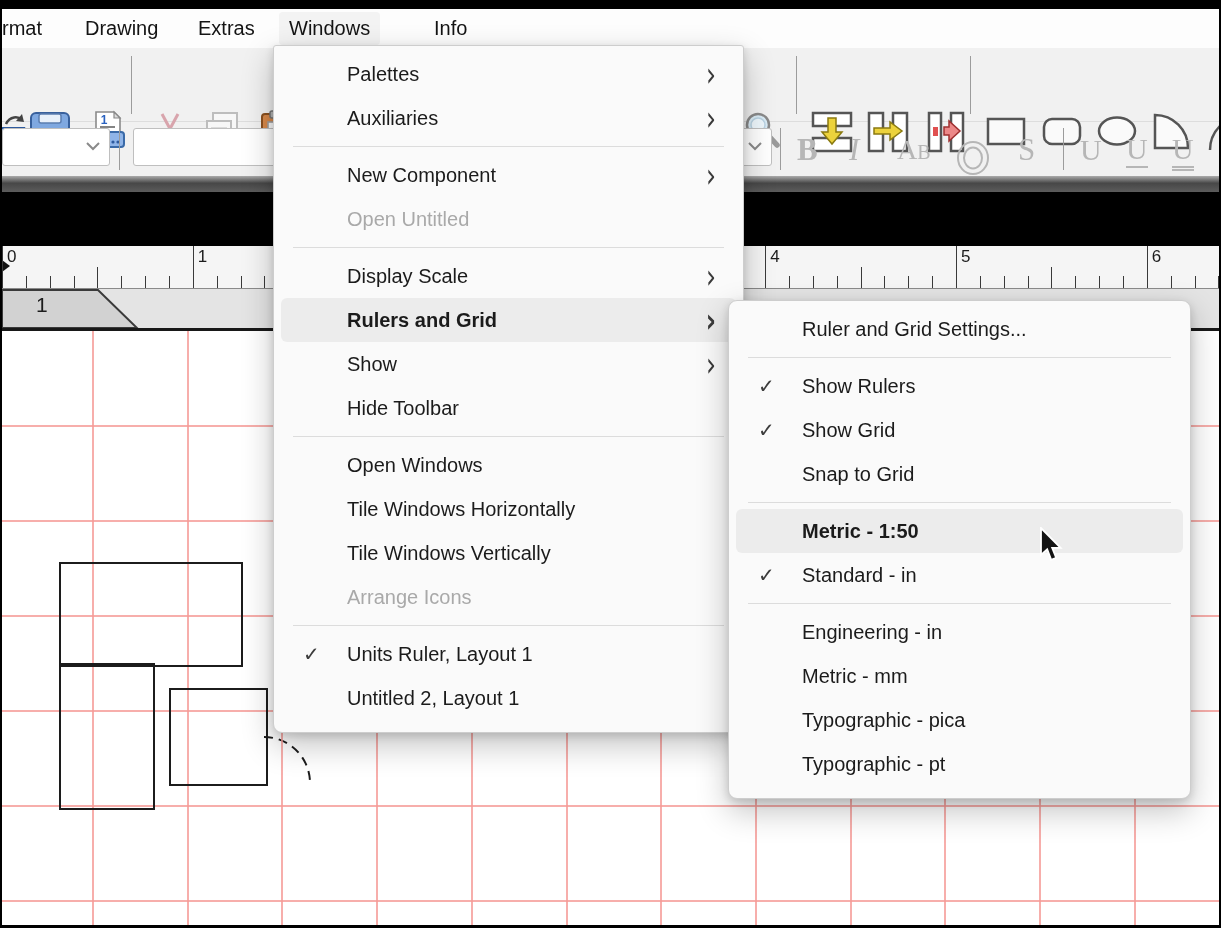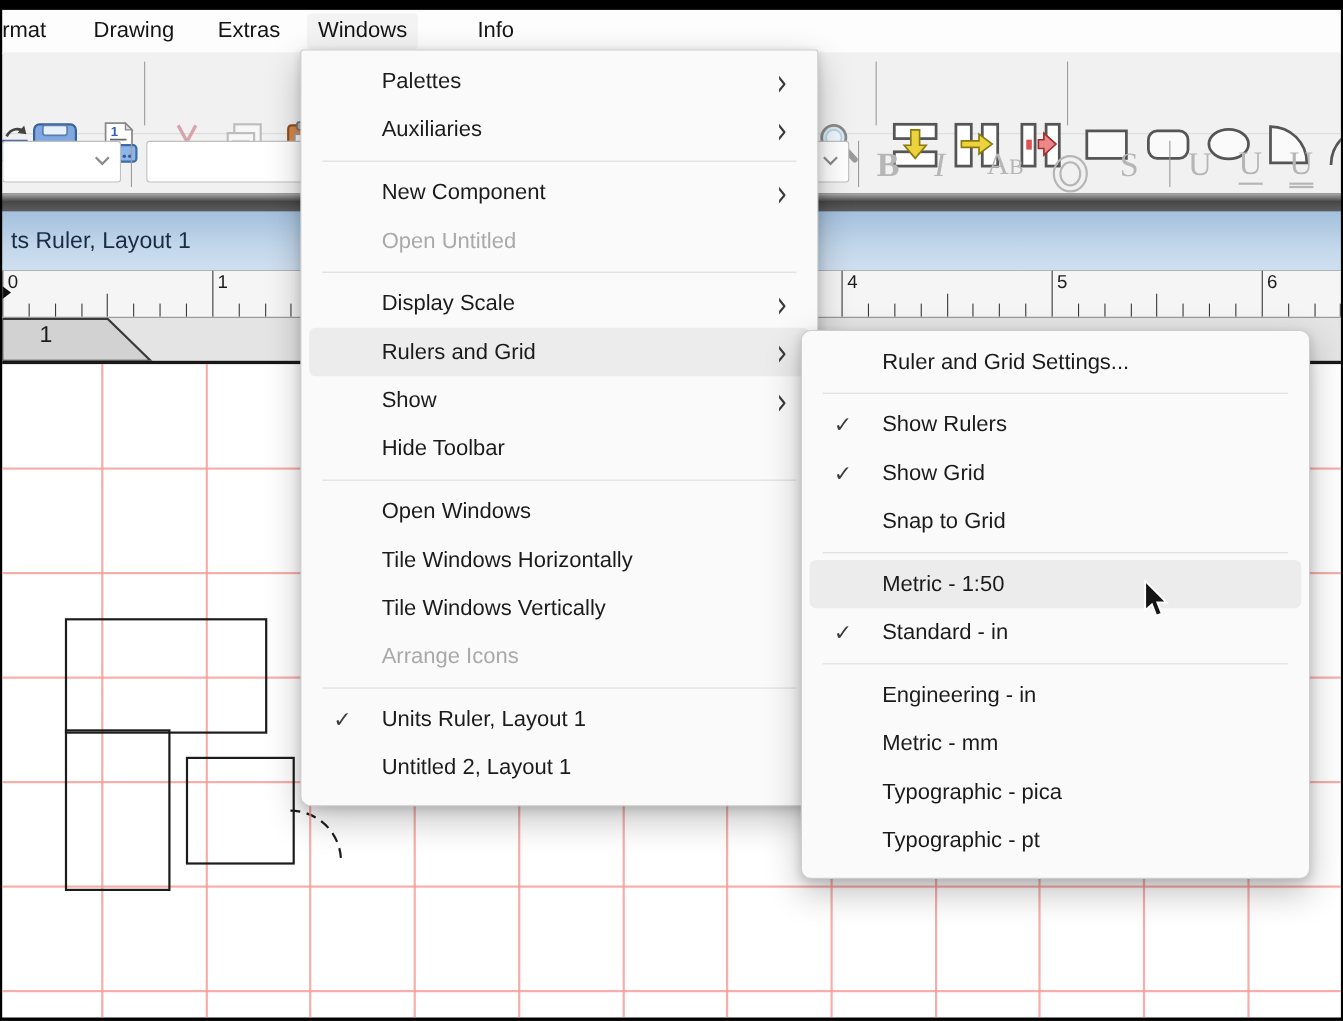--- a/index.html
+++ b/index.html
@@ -49,21 +49,21 @@
   .menu{position:absolute;background:#fafafa;border:1px solid #cdcdcd;border-radius:9px;
         box-shadow:0 12px 32px rgba(0,0,0,.24),0 3px 9px rgba(0,0,0,.14);
         padding:6px 7px 12px 7px;z-index:50;}
   #main-menu{left:273px;top:45px;width:455px;border-top-left-radius:3px;border-top-right-radius:3px;}
   #sub-menu{left:728px;top:300px;width:447px;}
   .mi{position:relative;height:44px;display:flex;align-items:center;border-radius:6px;font-size:20px;color:#1b1b1b;}
   .mi .chk{position:absolute;left:22px;width:30px;font-size:20px;color:#3c3c3c;}
   .mi .lbl{padding-left:66px;white-space:nowrap;}
   .mi .arr{position:absolute;right:20px;font-size:25px;color:#3a3a3a;transform:scaleY(1.35);font-family:"DejaVu Sans",sans-serif;}
   .mi.dis{color:#a9a9a9;}
-  .mi.hl{background:#ececec;}
+  .mi.hl{background:#ececec;font-weight:bold;}
   .msep{height:1px;background:#dcdcdc;margin:6px 12px;}
 
   #cursor{position:absolute;left:1038px;top:527px;z-index:100;}
 </style>
 </head>
 <body>
 
 <div id="frame">
 
   <div id="menubar">
@@ -178,23 +178,20 @@
       <ellipse cx="18" cy="18" rx="9" ry="10.5" fill="none" stroke="#b6b6b6" stroke-width="2"></ellipse>
     </svg>
     <span class="fmt" style="left:1016px;font-size:31px">S</span>
     <div class="vsep2" style="left:1061px"></div>
     <span class="fmt" style="left:1078px;font-size:30px">U</span>
     <span class="fmt" style="left:1124px;font-size:30px;border-bottom:2px solid #b6b6b6;line-height:34px;top:84px">U</span>
     <span class="fmt" style="left:1170px;font-size:30px;border-bottom:5px double #b6b6b6;line-height:34px;top:84px">U</span>
   </div>
 
   <div id="winedge"></div>
-  <div id="titlebar">
-    <span class="t">ts Ruler, Layout 1</span>
-  </div>
 
   <div id="ruler">
     <div id="ruler-marker"></div>
   <div class="rt-major" style="left: 0px;"></div>
       <div class="rt-num" style="left: 5px;">0</div>
       <div class="rt-min" style="left: 23.85px;"></div>
       <div class="rt-min" style="left: 47.7px;"></div>
       <div class="rt-min" style="left: 71.55px;"></div>
       <div class="rt-mid" style="left: 95.4px;"></div>
       <div class="rt-min" style="left: 119.25px;"></div>

